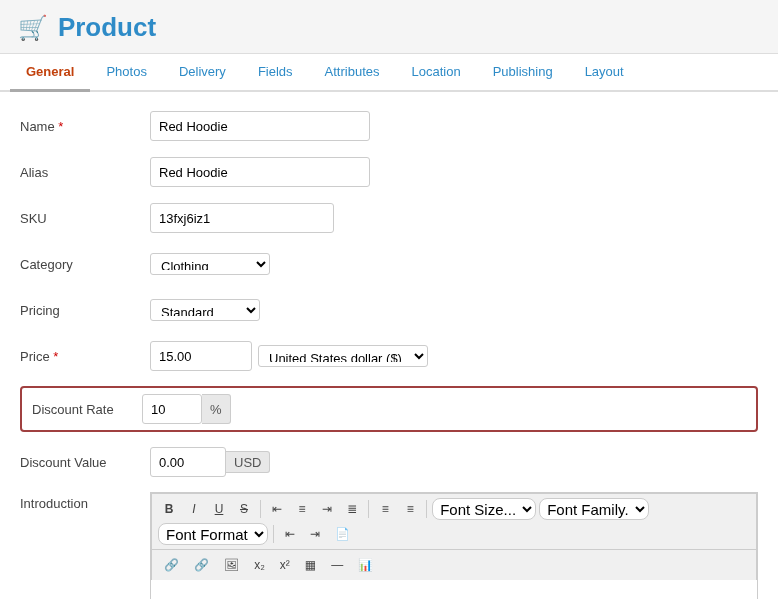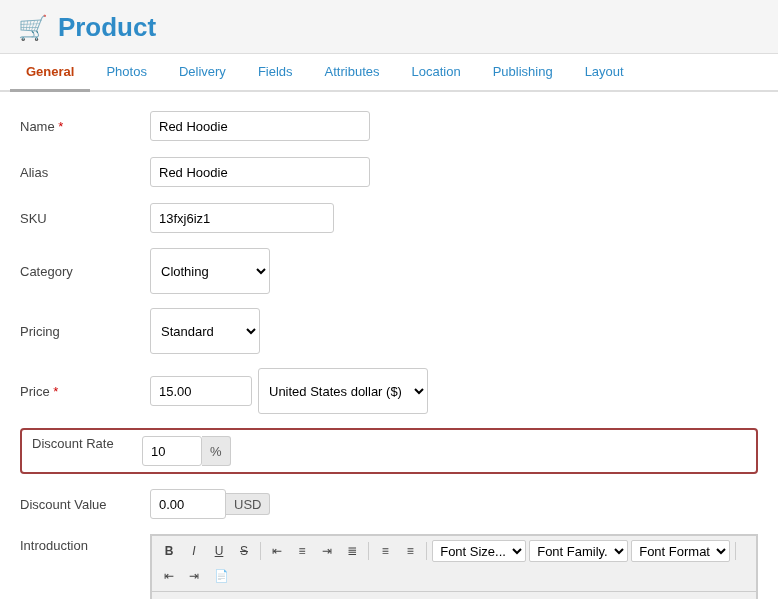--- a/index.html
+++ b/index.html
@@ -81,36 +81,36 @@
     .input-alias { width: 220px; }
     .input-sku { width: 184px; }
     .input-price { width: 102px; }
     .input-discount-value { width: 76px; }
 
     select {
       border: 1px solid #ccc;
       border-radius: 3px;
       padding: 4px 6px;
       font-size: 13px;
-      height: 46px;
+      height: 22px;
       background: #fff;
       cursor: pointer;
       outline: none;
     }
 
     .category-select { min-width: 120px; }
     .pricing-select { min-width: 110px; }
     .currency-select { min-width: 170px; margin-left: 6px; }
 
     .discount-row-wrapper {
       border: 2px solid #a04040;
       border-radius: 4px;
       padding: 6px 10px;
       display: flex;
-      align-items: flex-start;
+      align-items: center;
       margin-bottom: 14px;
       background: #fff;
     }
     .discount-label-inner {
       width: 110px;
       min-width: 110px;
       font-size: 13px;
       color: #444;
     }
     .percent-badge {
@@ -171,23 +171,23 @@
       font-size: 12px;
       color: #444;
       min-width: 22px;
       height: 22px;
       display: flex;
       align-items: center;
       justify-content: center;
     }
     .toolbar-select {
       height: 22px;
-      font-size: 13px;
-      border: 1px solid #ccc;
-      border-radius: 2px;
+      font-size: 15px;
+      border: 1px solid #ccc;
+      border-radius: 8px;
       padding: 0 3px;
       background: #fff;
       cursor: pointer;
     }
     .toolbar-separator {
       width: 1px;
       height: 18px;
       background: #ccc;
       margin: 0 2px;
     }

